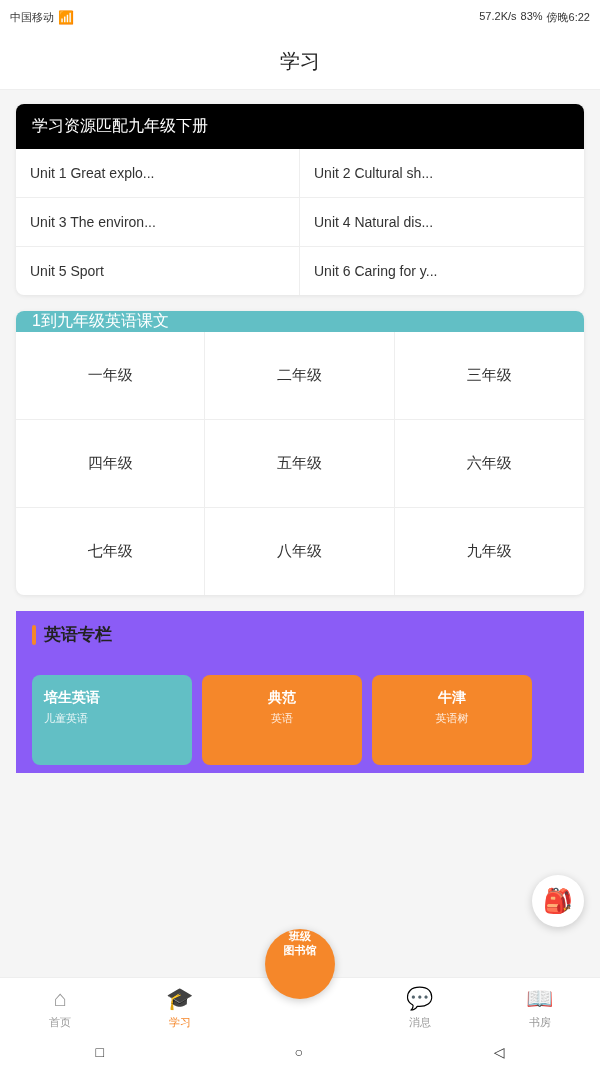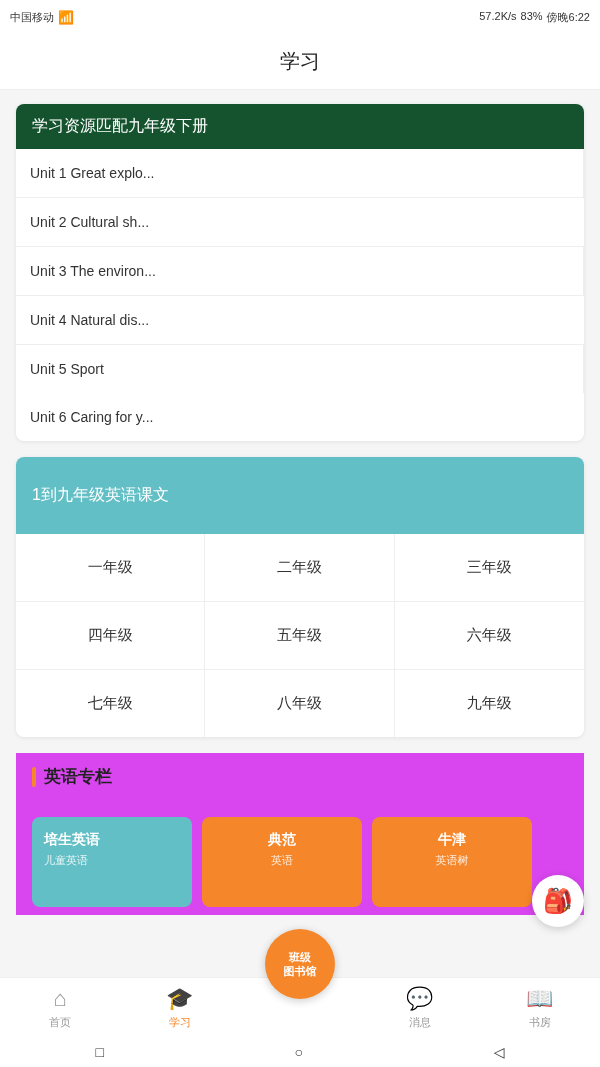--- a/index.html
+++ b/index.html
@@ -47,71 +47,71 @@
     
     .section-card {
       background: #fff;
       border-radius: 8px;
       overflow: hidden;
       margin-bottom: 16px;
       box-shadow: 0 1px 4px rgba(0,0,0,0.08);
     }
 
     .section-header-orange {
-      background: #14532d;
+      background: #000000;
       padding: 12px 16px;
       color: #fff;
       font-size: 16px;
       font-weight: 500;
     }
 
     .section-header-teal {
       background: #62BFC5;
-      padding: 28px 16px;
+      padding: 0 16px;
       color: #fff;
       font-size: 16px;
       font-weight: 500;
     }
 
     
     .grid-2 {
       display: grid;
-      grid-template-columns: 1fr;
+      grid-template-columns: 1fr 1fr;
     }
     .grid-cell {
       padding: 16px 14px;
       font-size: 14px;
       color: #333;
       border-right: 1px solid #eee;
       border-bottom: 1px solid #eee;
       cursor: pointer;
     }
     .grid-cell:nth-child(even) { border-right: none; }
     .grid-cell:nth-last-child(-n+2) { border-bottom: none; }
 
     
     .grid-3 {
       display: grid;
       grid-template-columns: 1fr 1fr 1fr;
     }
     .grid-cell-3 {
-      padding: 24px 10px;
+      padding: 34px 10px;
       font-size: 15px;
       color: #333;
       border-right: 1px solid #eee;
       border-bottom: 1px solid #eee;
       text-align: center;
       cursor: pointer;
     }
     .grid-cell-3:nth-child(3n) { border-right: none; }
     .grid-cell-3:nth-last-child(-n+3) { border-bottom: none; }
 
     
     .english-section {
-      background: #d946ef;
+      background: #8b5cf6;
       padding: 12px 16px 8px;
     }
     .english-section-title {
       display: flex;
       align-items: center;
       font-size: 17px;
       font-weight: 600;
       color: #222;
       margin-bottom: 12px;
     }
@@ -178,21 +178,20 @@
       left: 50%;
       transform: translateX(-50%);
       bottom: 68px;
       width: 70px;
       height: 70px;
       background: #F5872A;
       border-radius: 50%;
       display: flex;
       flex-direction: column;
       align-items: center;
-      justify-content: center;
       color: #fff;
       font-size: 11px;
       font-weight: 600;
       box-shadow: 0 2px 8px rgba(0,0,0,0.2);
       z-index: 20;
       cursor: pointer;
       line-height: 1.3;
     }
 
     

